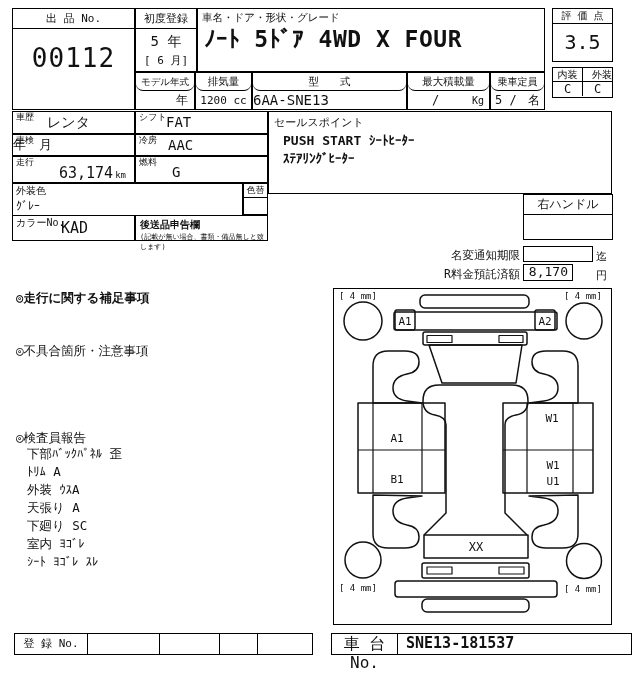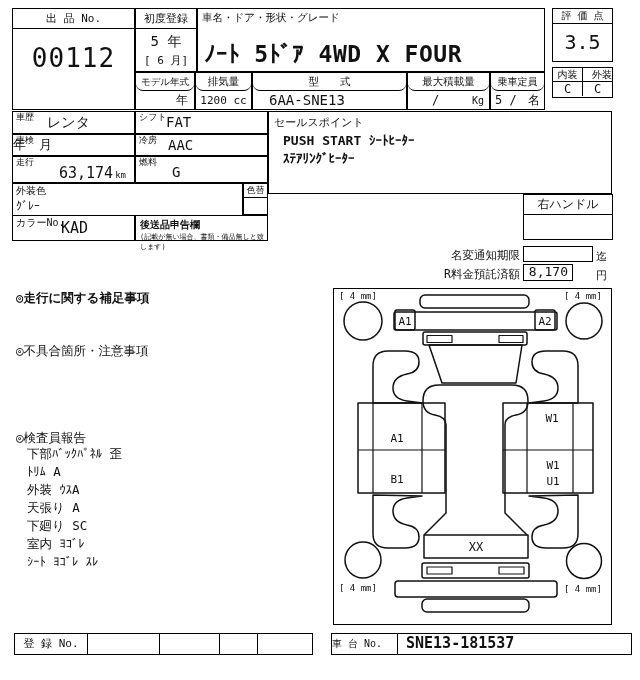--- a/index.html
+++ b/index.html
@@ -24,34 +24,34 @@
   </div>
 
   <div class="box" style="left:135px;top:8px;width:62px;height:64px">
     <div class="hdr">初度登録</div>
     <div style="text-align:center;font-size:14px;margin-top:4px">5 年</div>
     <div style="text-align:center;font-size:11px;margin-top:2px">[ 6 月]</div>
   </div>
 
   <div class="box" style="left:197px;top:8px;width:348px;height:64px">
     <div style="font-size:10.5px;padding:2px 0 0 4px">車名・ドア・形状・グレード</div>
-    <div style="font-size:23px;font-weight:600;padding-left:6px;margin-top:16px;letter-spacing:0.5px">ﾉｰﾄ 5ﾄﾞｱ 4WD X FOUR</div>
+    <div style="font-size:23px;font-weight:600;padding-left:6px;margin-top:1px;letter-spacing:0.5px">ﾉｰﾄ 5ﾄﾞｱ 4WD X FOUR</div>
   </div>
 
   <div class="box" style="left:135px;top:72px;width:60px;height:38px">
     <div class="cellhdr" style="font-size:9.5px">モデル年式</div>
     <div class="cellval" style="text-align:right;padding-right:6px">年</div>
   </div>
   <div class="box" style="left:195px;top:72px;width:57px;height:38px">
     <div class="cellhdr">排気量</div>
     <div class="cellval" style="text-align:center;font-size:11px">1200 cc</div>
   </div>
   <div class="box" style="left:252px;top:72px;width:155px;height:38px">
     <div class="cellhdr">型　　式</div>
-    <div class="cellval" style="padding-left:16px;font-size:14px">6AA-SNE13</div>
+    <div class="cellval" style="padding-left:0;font-size:14px">6AA-SNE13</div>
   </div>
   <div class="box" style="left:407px;top:72px;width:83px;height:38px">
     <div class="cellhdr">最大積載量</div>
     <div class="cellval" style="display:flex;justify-content:space-between;padding:0 5px 0 24px">
       <span>/</span>
       <span style="font-size:10px">Kg</span>
     </div>
   </div>
   <div class="box" style="left:490px;top:72px;width:55px;height:38px">
     <div class="cellhdr" style="font-size:10px">乗車定員</div>
@@ -214,17 +214,17 @@
   </div>
 
   <div class="box" style="left:14px;top:633px;width:299px;height:22px;display:flex">
     <div style="width:73px;border-right:1.5px solid #000;box-sizing:border-box;text-align:center;font-size:11px;line-height:19px">登 録 No.</div>
     <div style="width:72px;border-right:1px solid #000;box-sizing:border-box"></div>
     <div style="width:60px;border-right:1px solid #000;box-sizing:border-box"></div>
     <div style="width:38px;border-right:1px solid #000;box-sizing:border-box"></div>
     <div style="flex:1"></div>
   </div>
   <div class="box" style="left:331px;top:633px;width:301px;height:22px;display:flex">
-    <div style="width:66px;border-right:1.5px solid #000;box-sizing:border-box;text-align:left;font-size:10px;line-height:19px">車 台 No.</div>
+    <div style="width:66px;border-right:1.5px solid #000;box-sizing:border-box;text-align:center;font-size:16px;line-height:19px">車 台 No.</div>
     <div style="flex:1;font-size:15px;line-height:19px;padding-left:8px;font-weight:600">SNE13-181537</div>
   </div>
 
 </div>
 
 </body></html>

